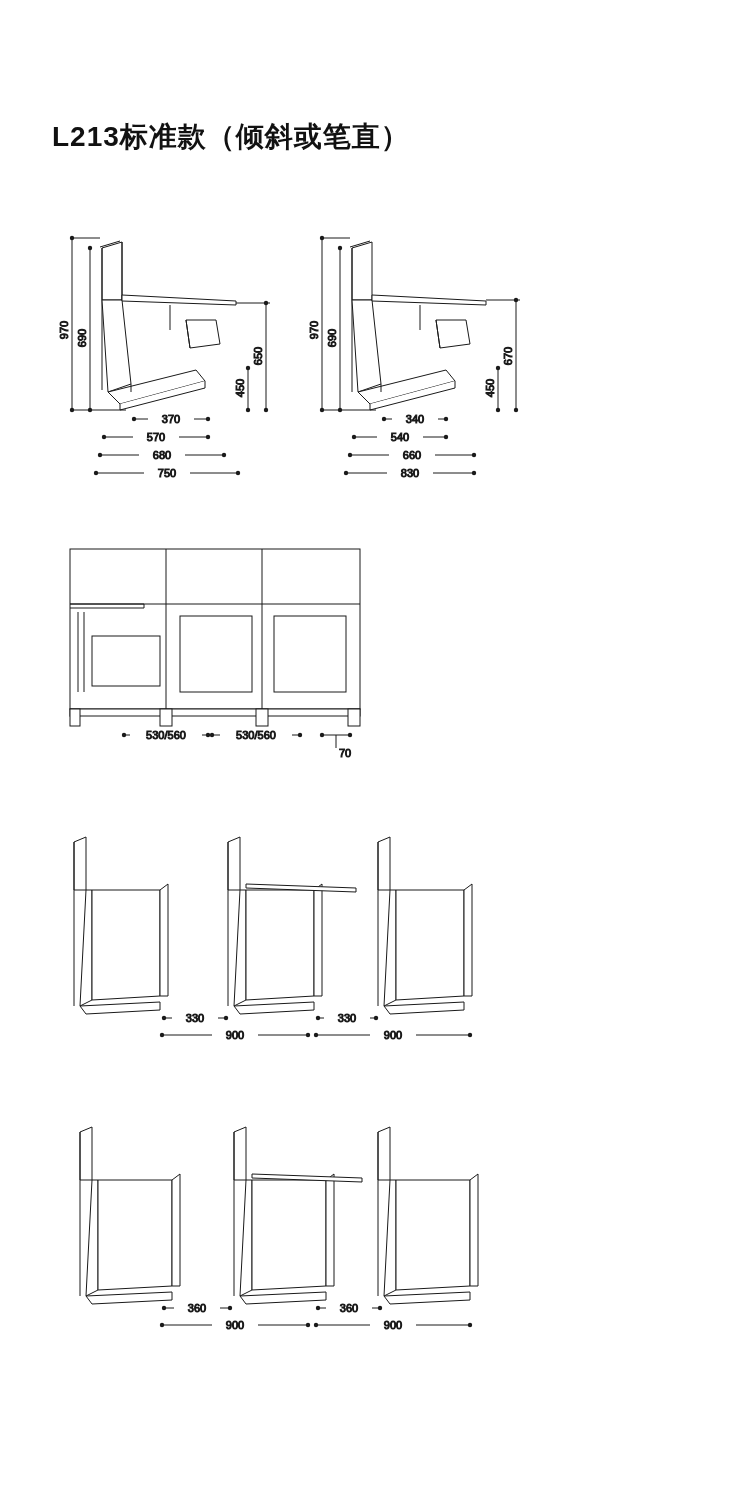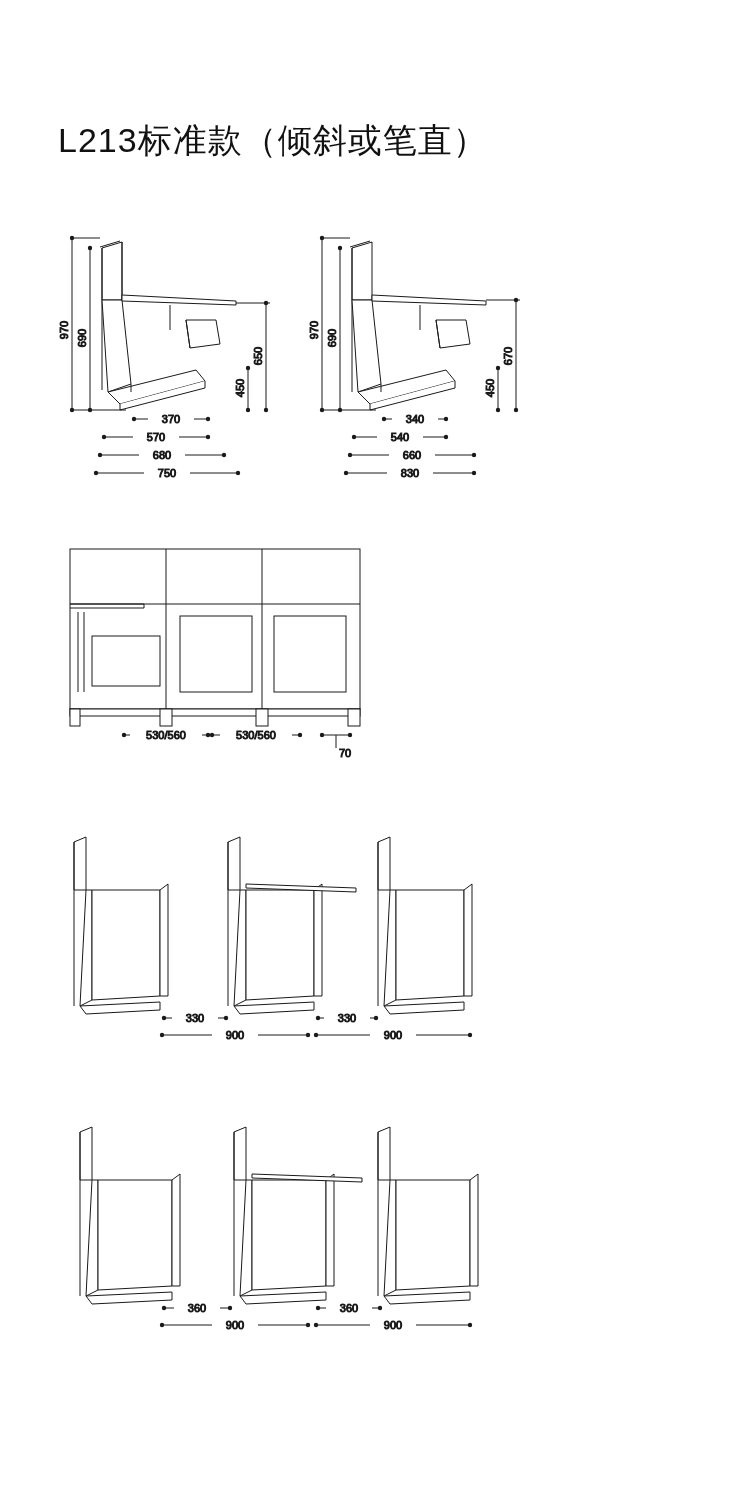--- a/index.html
+++ b/index.html
@@ -16,26 +16,26 @@
     overflow: hidden;
   }
   #page {
     position: relative;
     width: 750px;
     height: 1500px;
     background: #fff;
   }
   .title {
     position: absolute;
-    left: 58px;
+    left: 52px;
     top: 118px;
-    font-size: 34px;
+    font-size: 28px;
     letter-spacing: 1px;
     color: #111;
-    font-weight: 400;
+    font-weight: 700;
     white-space: nowrap;
   }
   svg.drawing {
     position: absolute;
     left: 0;
     top: 0;
     width: 750px;
     height: 1500px;
   }
   .dimtext {

